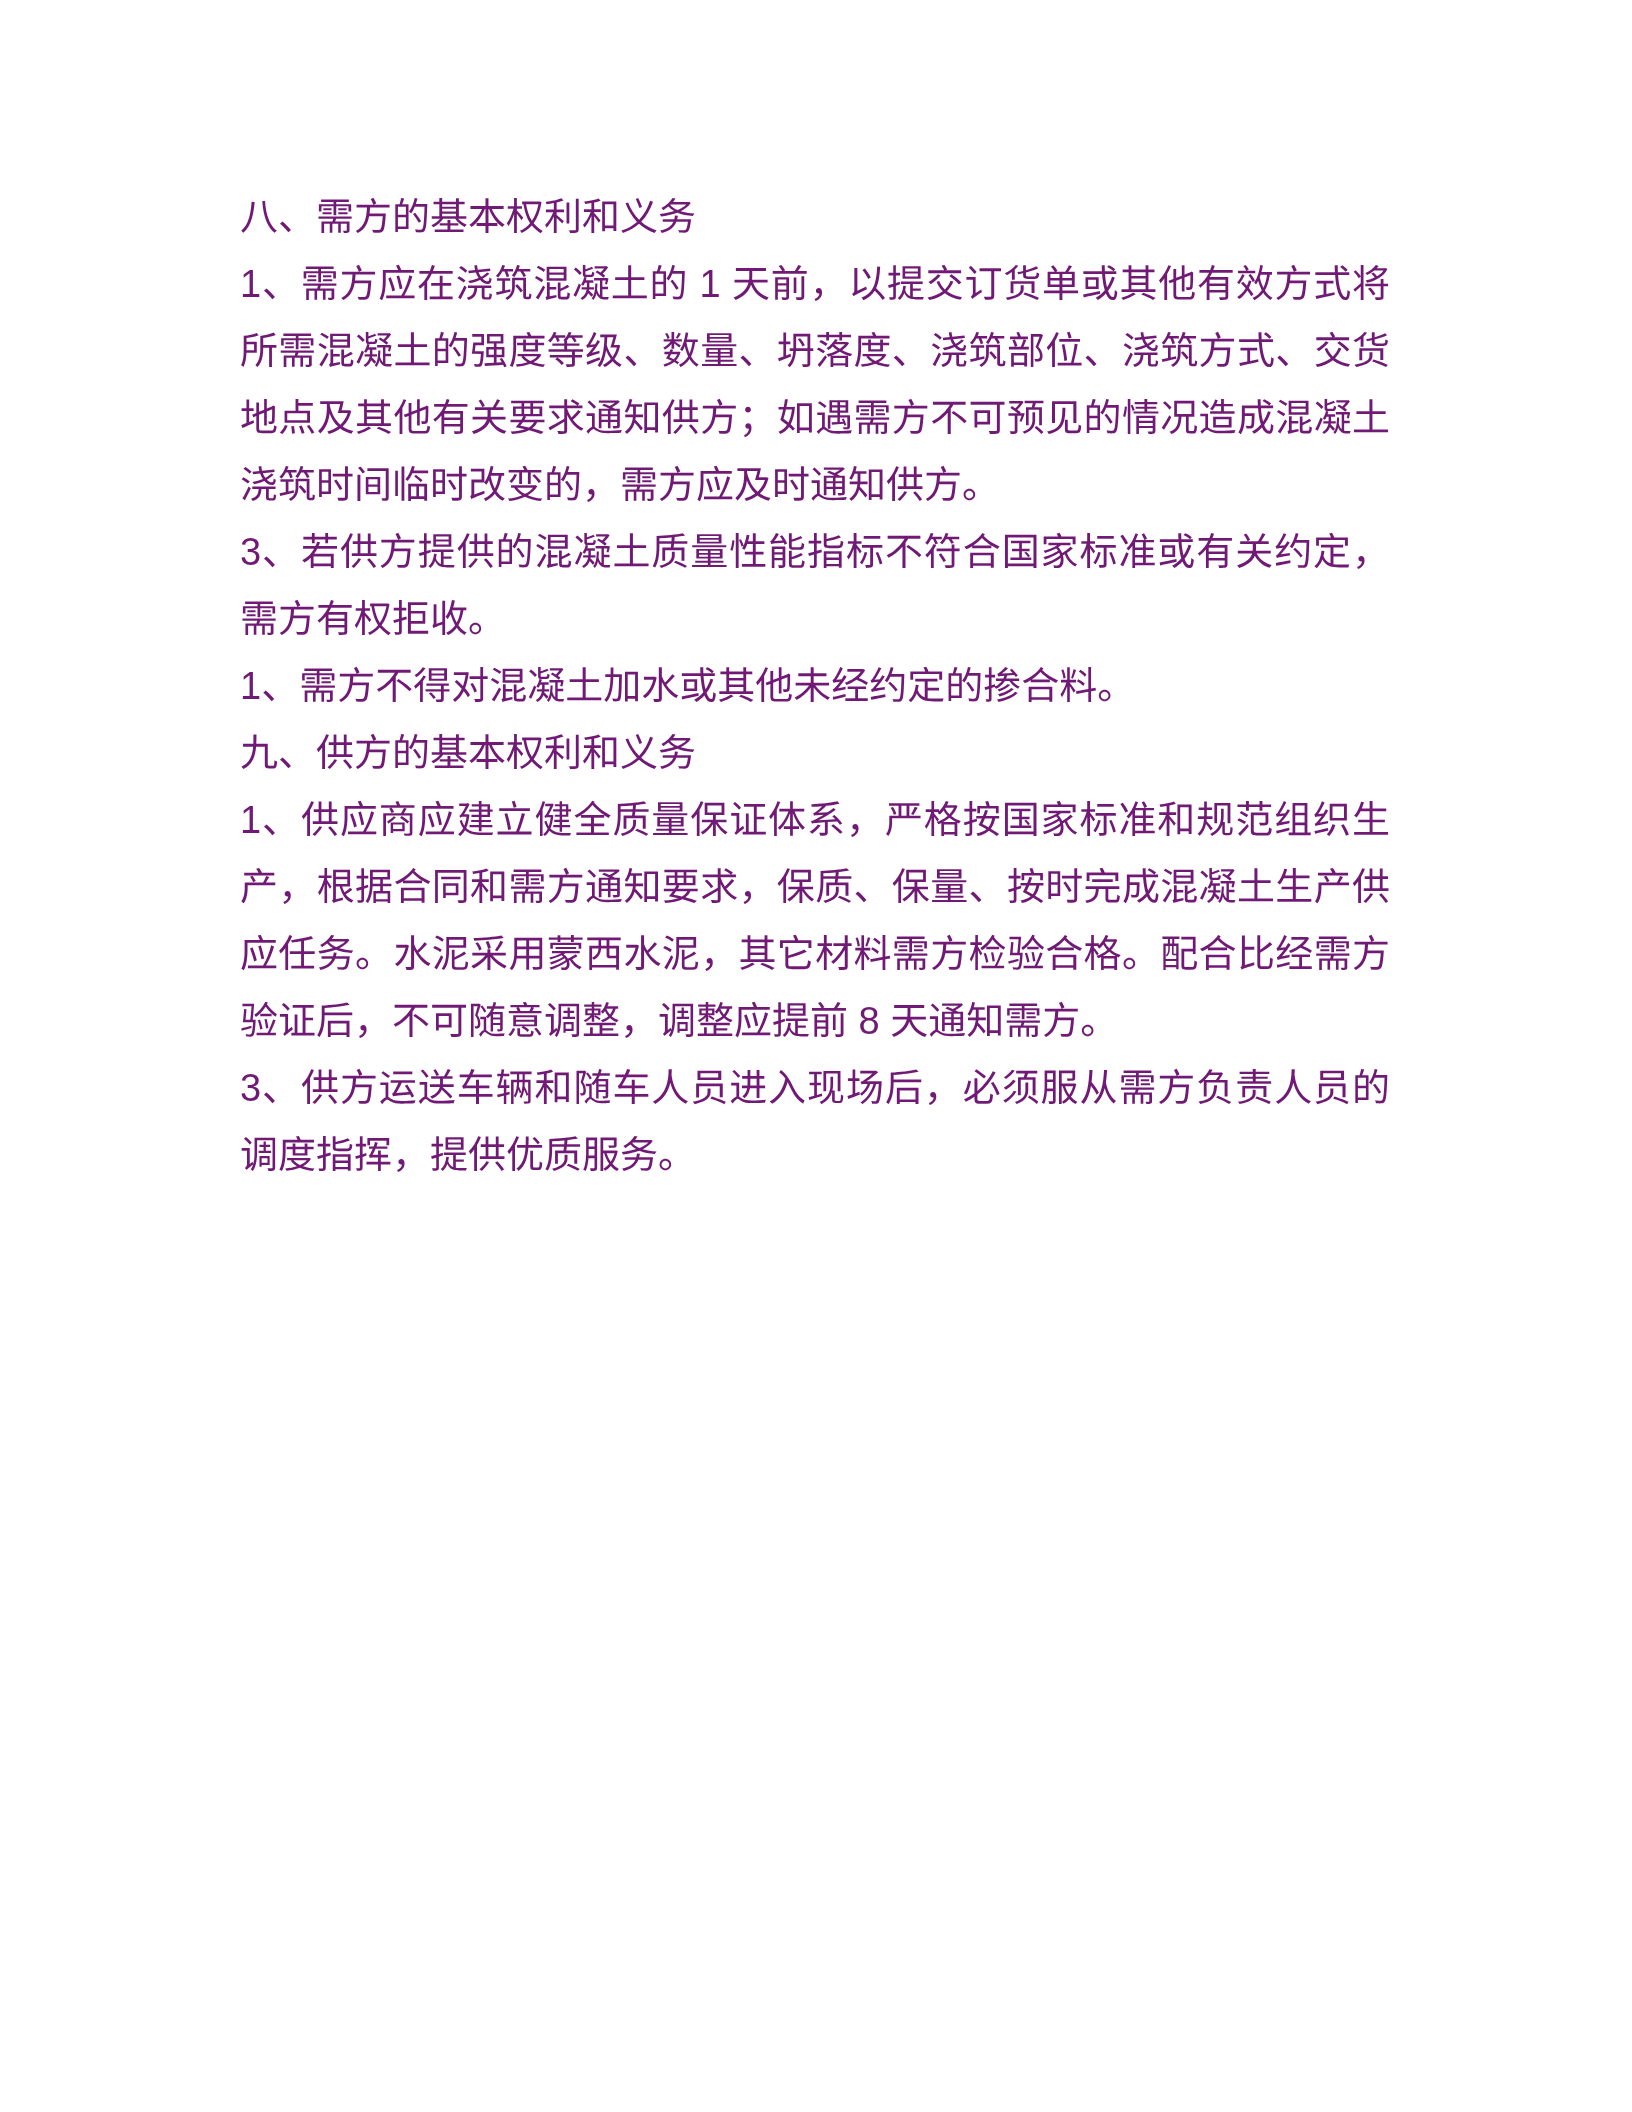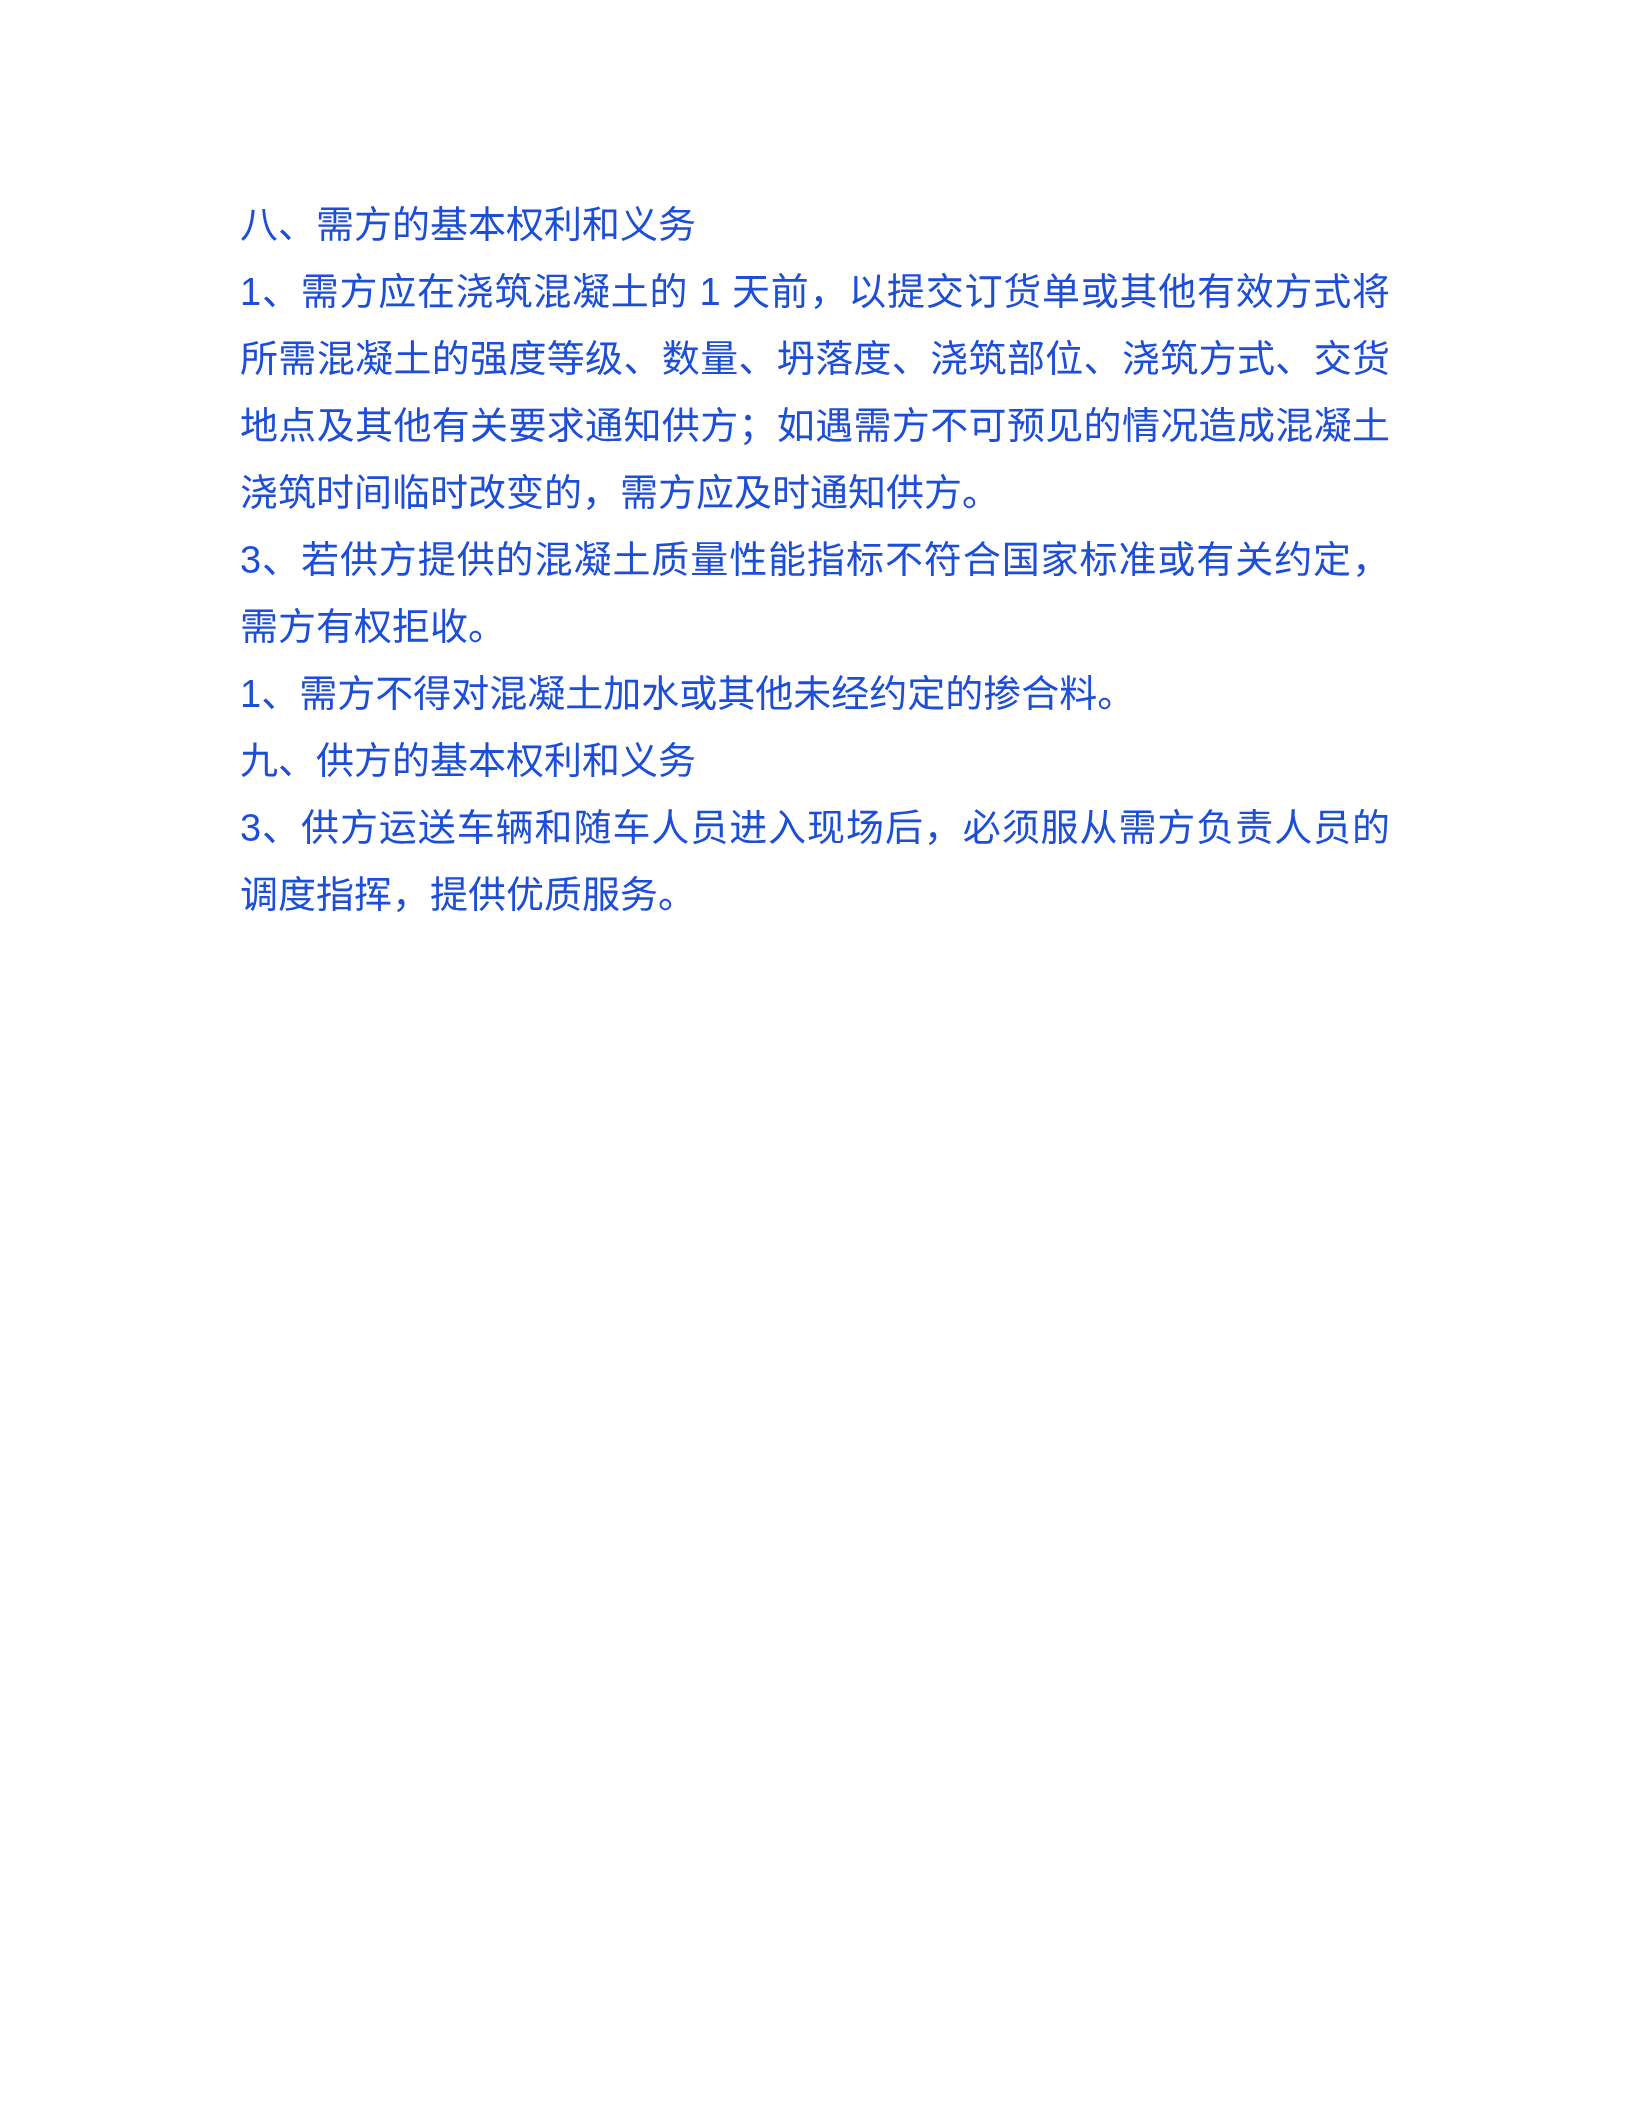--- a/index.html
+++ b/index.html
@@ -10,23 +10,23 @@
   .page {
     position: relative;
     width: 1632px;
     height: 2112px;
     background: #ffffff;
     overflow: hidden;
   }
   .content {
     position: absolute;
     left: 240px;
-    top: 192px;
+    top: 184px;
     width: 1150px;
-    color: #1d4ed8;
+    color: #701a75;
     font-family: "Liberation Sans", "DejaVu Sans", sans-serif;
     font-size: 38px;
     line-height: 67px;
     text-align: justify;
     text-justify: inter-ideograph;
     letter-spacing: 0;
   }
   .para {
     margin: 0;
     padding: 0;
@@ -43,18 +43,19 @@
     <p class="para">1、需方应在浇筑混凝土的 1 天前，以提交订货单或其他有效方式将所需混凝土的强度等级、数量、坍落度、浇筑部位、浇筑方式、交货地点及其他有关要求通知供方；如遇需方不可预见的情况造成混凝土浇筑时间临时改变的，需方应及时通知供方。</p>
 
 
 
     <p class="para">3、若供方提供的混凝土质量性能指标不符合国家标准或有关约定，需方有权拒收。</p>
 
     <p class="para">1、需方不得对混凝土加水或其他未经约定的掺合料。</p>
 
     <p class="para">九、供方的基本权利和义务</p>
 
+    <p class="para">1、供应商应建立健全质量保证体系，严格按国家标准和规范组织生产，根据合同和需方通知要求，保质、保量、按时完成混凝土生产供应任务。水泥采用蒙西水泥，其它材料需方检验合格。配合比经需方验证后，不可随意调整，调整应提前 8 天通知需方。</p>
 
 
     <p class="para">3、供方运送车辆和随车人员进入现场后，必须服从需方负责人员的调度指挥，提供优质服务。</p>
 
   </div>
 </div>
 
 </body></html>

